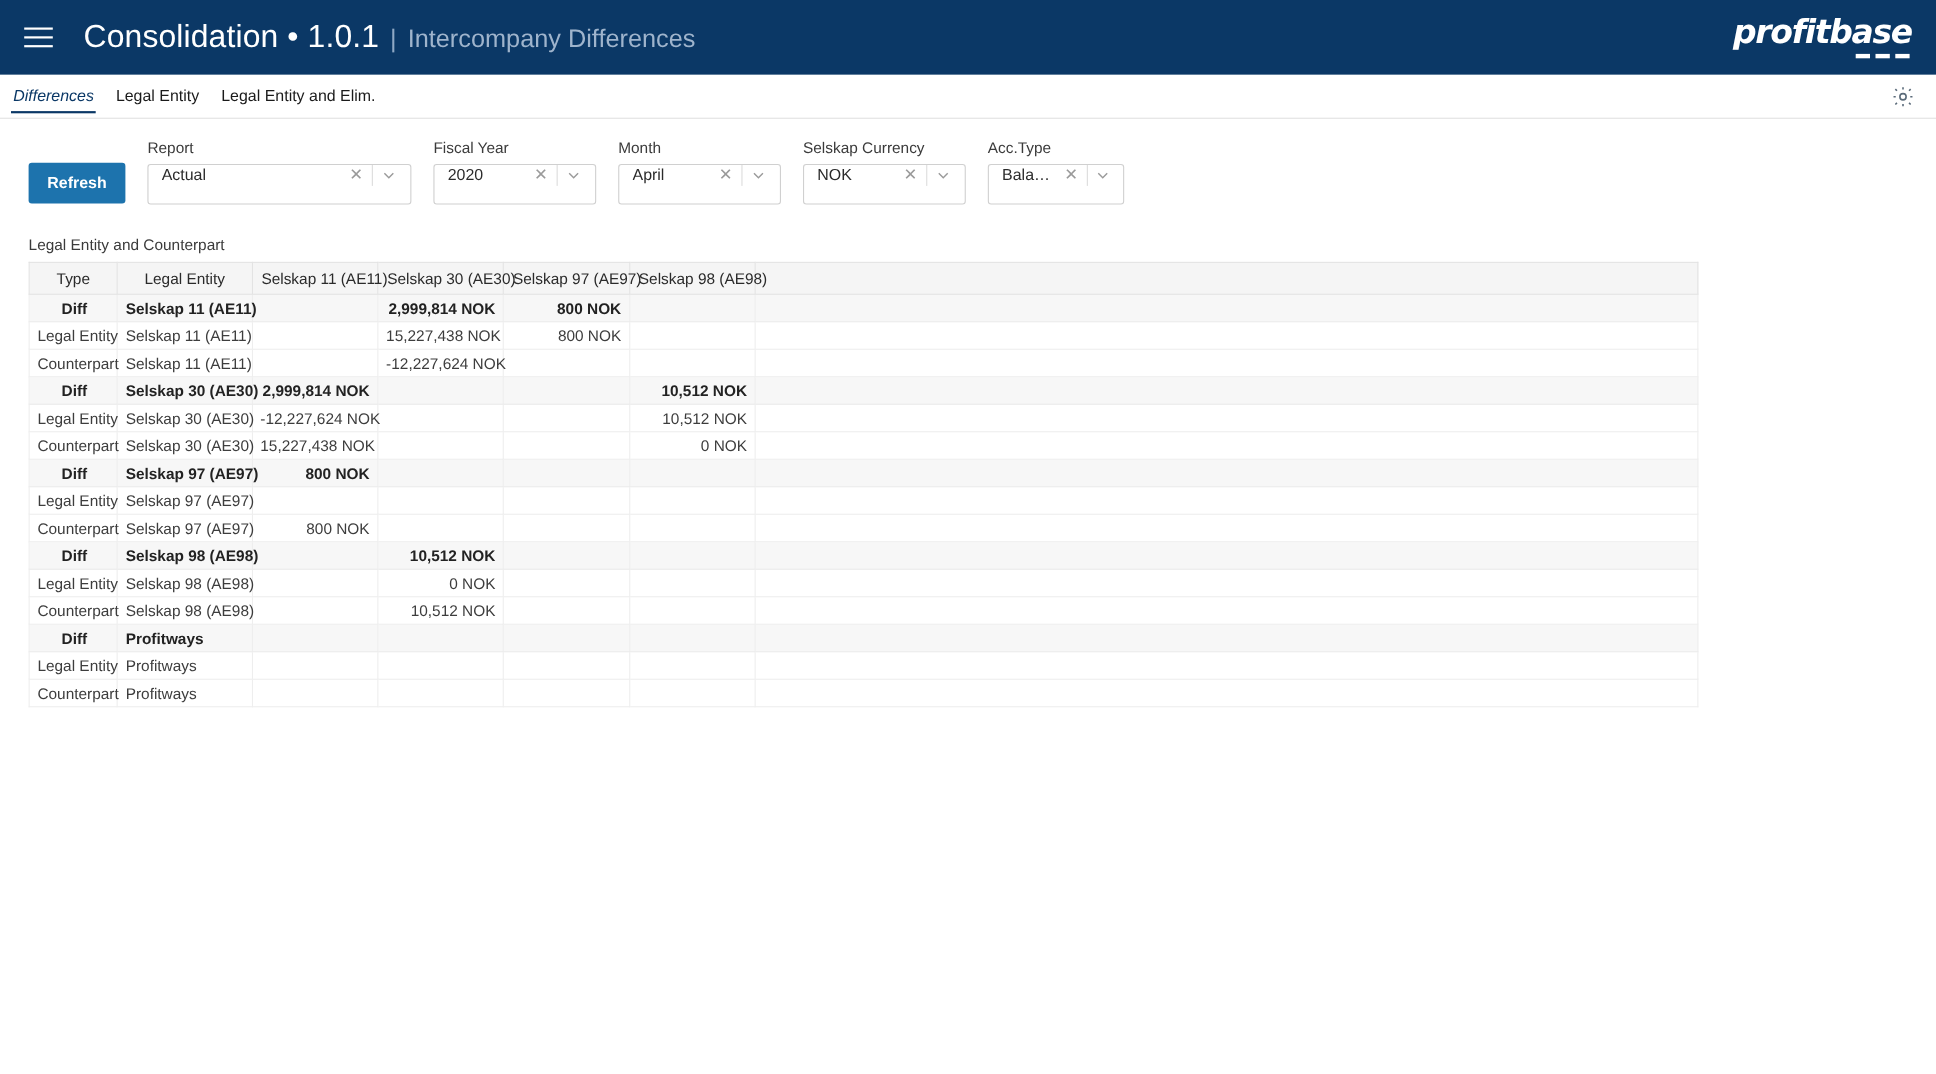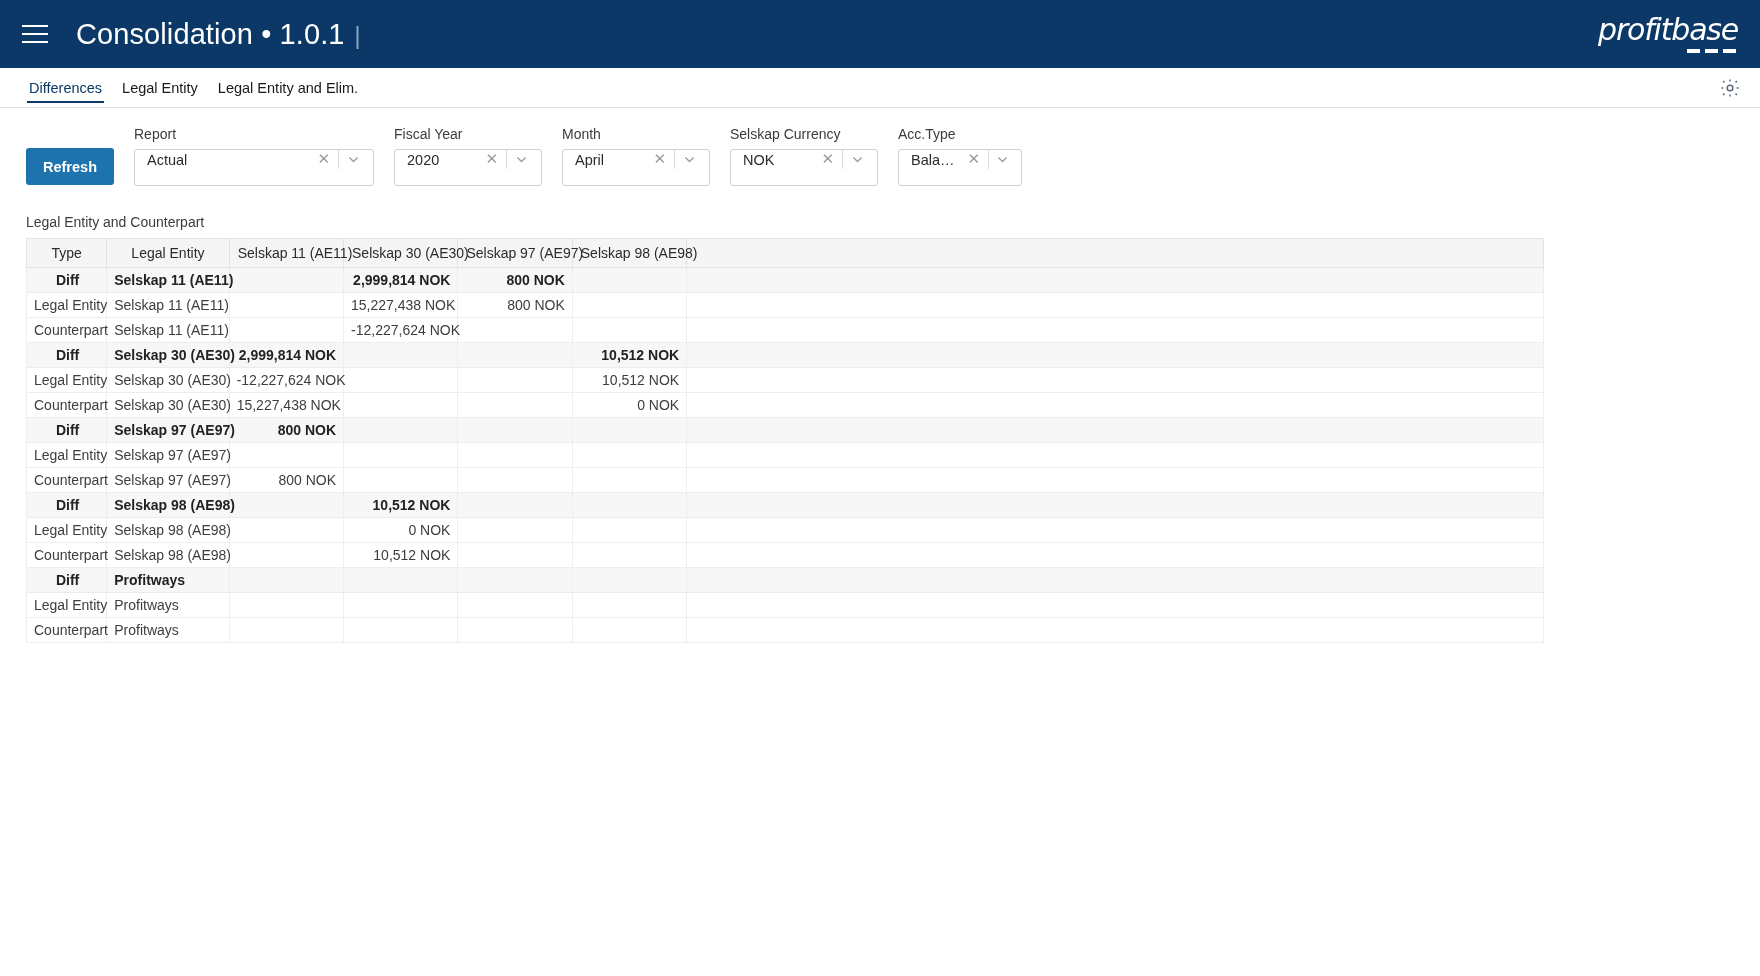--- a/index.html
+++ b/index.html
@@ -64,21 +64,21 @@
     right: 22px;
     top: 50%;
     transform: translateY(-50%);
     text-align: right;
     line-height: 1;
     user-select: none;
   }
   .logo .word {
     font-family: "DejaVu Sans", sans-serif;
     font-style: italic;
-    font-weight: normal;
+    font-weight: bold;
     font-size: 30px;
     color: #ffffff;
     letter-spacing: -1.2px;
   }
   .logo .dashes {
     display: flex;
     gap: 5px;
     justify-content: flex-end;
     margin-top: 4px;
     margin-right: 2px;
@@ -101,21 +101,21 @@
   }
   .tab {
     font-size: 14.5px;
     color: #1a1a1a;
     padding: 4px 2px;
     margin: 0 16px 0 0;
     cursor: pointer;
     position: relative;
     white-space: nowrap;
   }
-  .tab:first-child { margin-left: 17px; }
+  .tab:first-child { margin-left: 0; font-style: italic; }
   .tab.active { color: #0b3866; }
   .tab.active::after {
     content: "";
     position: absolute;
     left: 0; right: 0; bottom: -3px;
     height: 2px;
     background: #0b3866;
   }
   .tabspacer { flex: 1 1 auto; }
   .gear {
@@ -258,20 +258,21 @@
 
 <div class="appbar">
   <div class="hamburger">
     <span></span>
     <span></span>
     <span></span>
   </div>
   <div class="apptitle">
     <span class="main">Consolidation • 1.0.1</span>
     <span class="sep">|</span>
+    <span class="sub">Intercompany Differences</span>
   </div>
   <div class="logo">
     <div class="word">profitbase</div>
     <div class="dashes">
       <i></i>
       <i></i>
       <i></i>
     </div>
   </div>
 </div>

